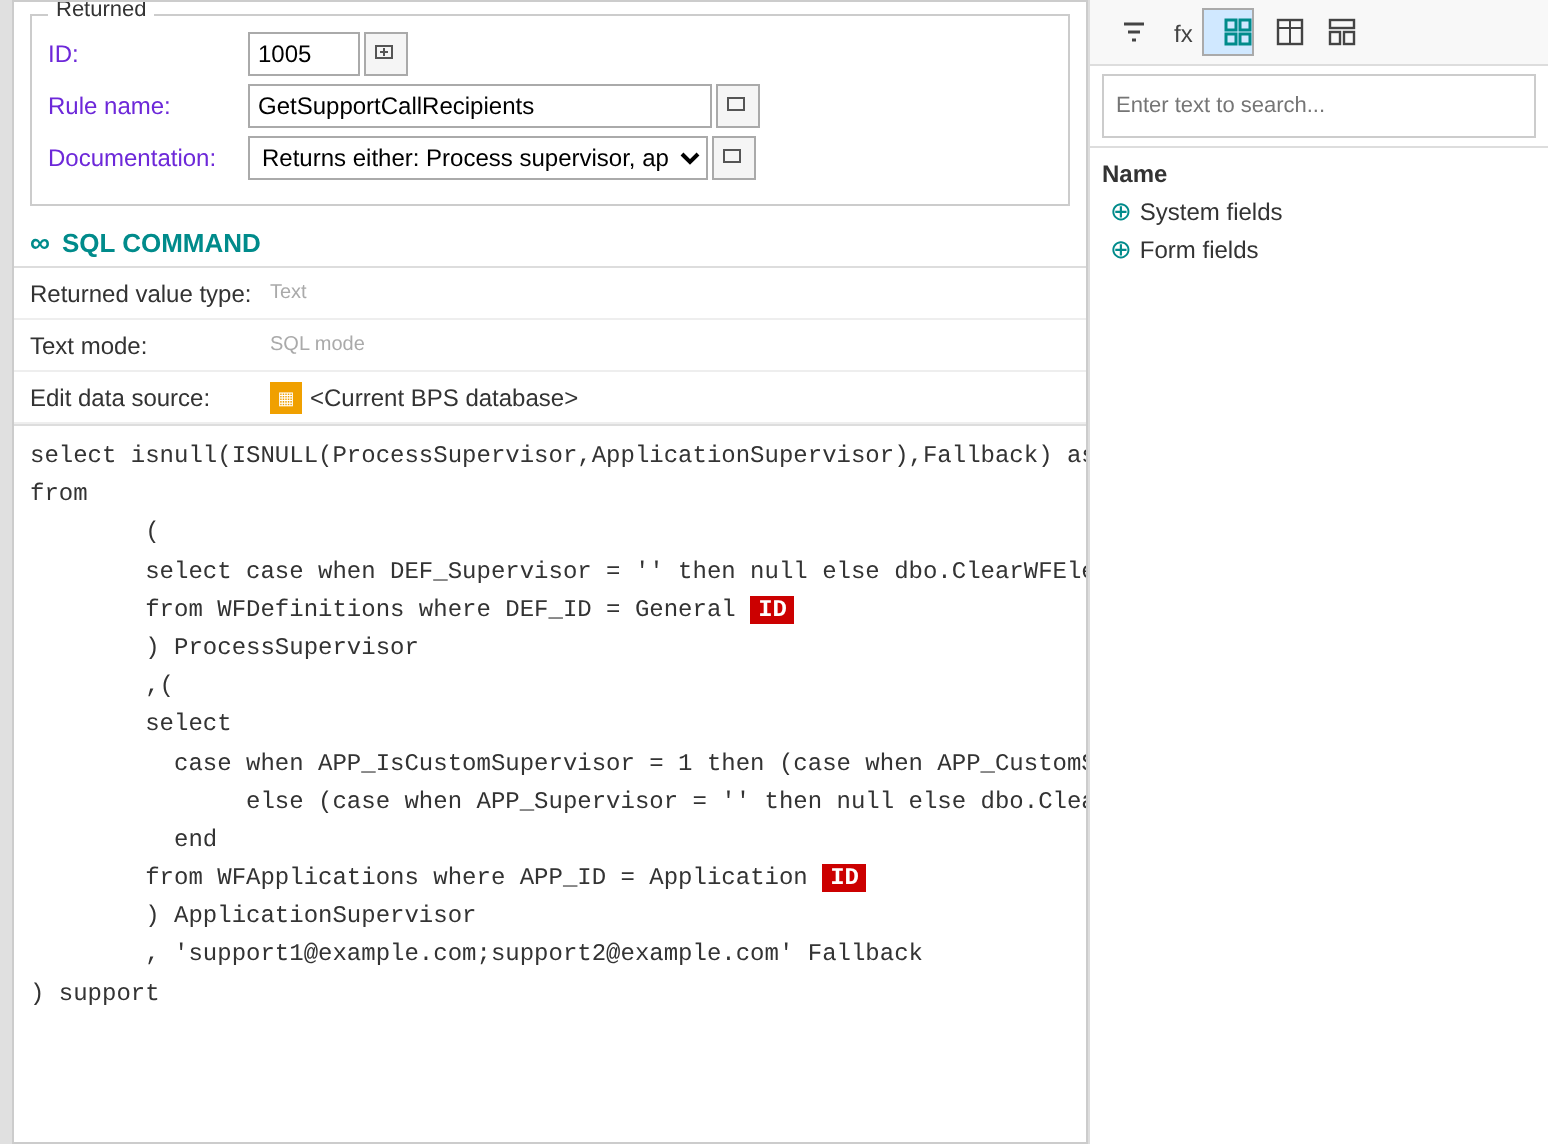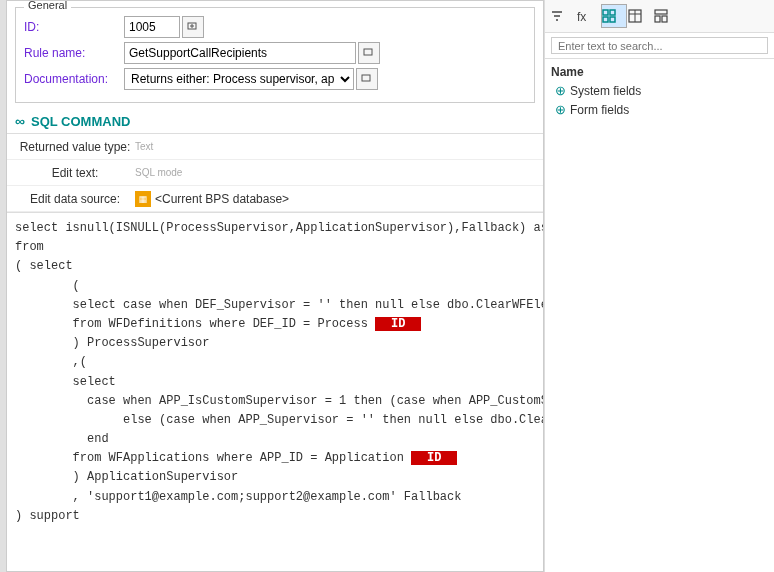--- a/index.html
+++ b/index.html
@@ -119,21 +119,20 @@
       border-top: 1px solid #ddd;
       padding: 0;
     }
 
     .sql-form-row {
       display: flex;
       align-items: center;
       border-bottom: 1px solid #eee;
       padding: 4px 8px;
       min-height: 26px;
-      text-align: center;
     }
 
     .sql-form-label {
       width: 120px;
       font-size: 12px;
       color: #333;
     }
 
     .sql-form-value {
       font-size: 10px;
@@ -173,21 +172,21 @@
 
     .code-line {
       white-space: pre;
       color: #333;
     }
 
     .highlight-box {
       display: inline;
       background: #cc0000;
       color: #fff;
-      padding: 0 16px;
+      padding: 0 4px;
       font-weight: bold;
     }
 
     .highlight-word {
       display: inline;
       color: #333;
     }
 
     
     .right-toolbar {
@@ -199,38 +198,38 @@
     }
 
     .toolbar-btn {
       width: 26px;
       height: 24px;
       border: 1px solid transparent;
       background: transparent;
       cursor: pointer;
       display: flex;
       align-items: center;
-      justify-content: flex-start;
+      justify-content: flex-end;
       font-size: 13px;
       color: #4c1d95;
     }
 
     .toolbar-btn.active {
       border-color: #aaa;
       background: #d0e8ff;
     }
 
     .right-search {
       padding: 4px 6px;
       border-bottom: 1px solid #ddd;
     }
 
     .right-search input {
       width: 100%;
-      height: 17px;
+      height: 32px;
       border: 1px solid #ccc;
       padding: 0 6px;
       font-size: 11px;
       color: #999;
     }
 
     .right-tree {
       padding: 4px 6px;
       font-size: 12px;
     }
@@ -262,21 +261,21 @@
     }
   </style>
 </head>
 <body>
 
 <div class="left-border"></div>
 
 <div class="main-content">
 
   <div class="general-section">
-    <span class="general-legend">General</span>
+    <span class="general-legend">Returned</span>
 
     <div class="form-row">
       <span class="form-label">ID:</span>
       <input type="text" class="form-input input-id" value="1005" style="">
       <button class="icon-btn">
         <svg width="12" height="12" viewBox="0 0 12 12">
           <rect x="1" y="2" width="8" height="6" fill="none" stroke="#555" stroke-width="1"></rect>
           <line x1="3" y1="5" x2="7" y2="5" stroke="#555" stroke-width="1"></line>
           <line x1="5" y1="3" x2="5" y2="7" stroke="#555" stroke-width="1"></line>
         </svg>
@@ -310,39 +309,38 @@
     <span class="sql-icon">∞</span>
     <span>SQL COMMAND</span>
   </div>
 
   <div class="sql-form">
     <div class="sql-form-row">
       <span class="sql-form-label">Returned value type:</span>
       <span class="sql-form-value">Text</span>
     </div>
     <div class="sql-form-row">
-      <span class="sql-form-label">Edit text:</span>
+      <span class="sql-form-label">Text mode:</span>
       <span class="sql-form-value">SQL mode</span>
     </div>
     <div class="sql-form-row">
       <span class="sql-form-label">Edit data source:</span>
       <span class="sql-form-value-db">
         <span class="db-icon">▦</span>
         <span>&lt;Current BPS database&gt;</span>
       </span>
     </div>
   </div>
 
   <div class="code-area">
     <div class="code-line">select isnull(ISNULL(ProcessSupervisor,ApplicationSupervisor),Fallback) as Recipients</div>
     <div class="code-line">from</div>
-    <div class="code-line">( select</div>
     <div class="code-line">        (</div>
     <div class="code-line">        select case when DEF_Supervisor = '' then null else dbo.ClearWFElemId(DEF_Supervisor) end</div>
-    <div class="code-line">        from WFDefinitions where DEF_ID = <span class="highlight-word">Process </span><span class="highlight-box">ID</span></div>
+    <div class="code-line">        from WFDefinitions where DEF_ID = <span class="highlight-word">General </span><span class="highlight-box">ID</span></div>
     <div class="code-line">        ) ProcessSupervisor</div>
     <div class="code-line">        ,(</div>
     <div class="code-line">        select</div>
     <div class="code-line">          case when APP_IsCustomSupervisor = 1 then (case when APP_CustomSupervisorMail = '' then null else APP_CustomSupervisorMail end)</div>
     <div class="code-line">               else (case when APP_Supervisor = '' then null else dbo.ClearWFElemId(APP_Supervisor) end)</div>
     <div class="code-line">          end</div>
     <div class="code-line">        from WFApplications where APP_ID = <span class="highlight-word">Application </span><span class="highlight-box">ID</span></div>
     <div class="code-line">        ) ApplicationSupervisor</div>
     <div class="code-line">        , 'support1@example.com;support2@example.com' Fallback</div>
     <div class="code-line">) support</div>

